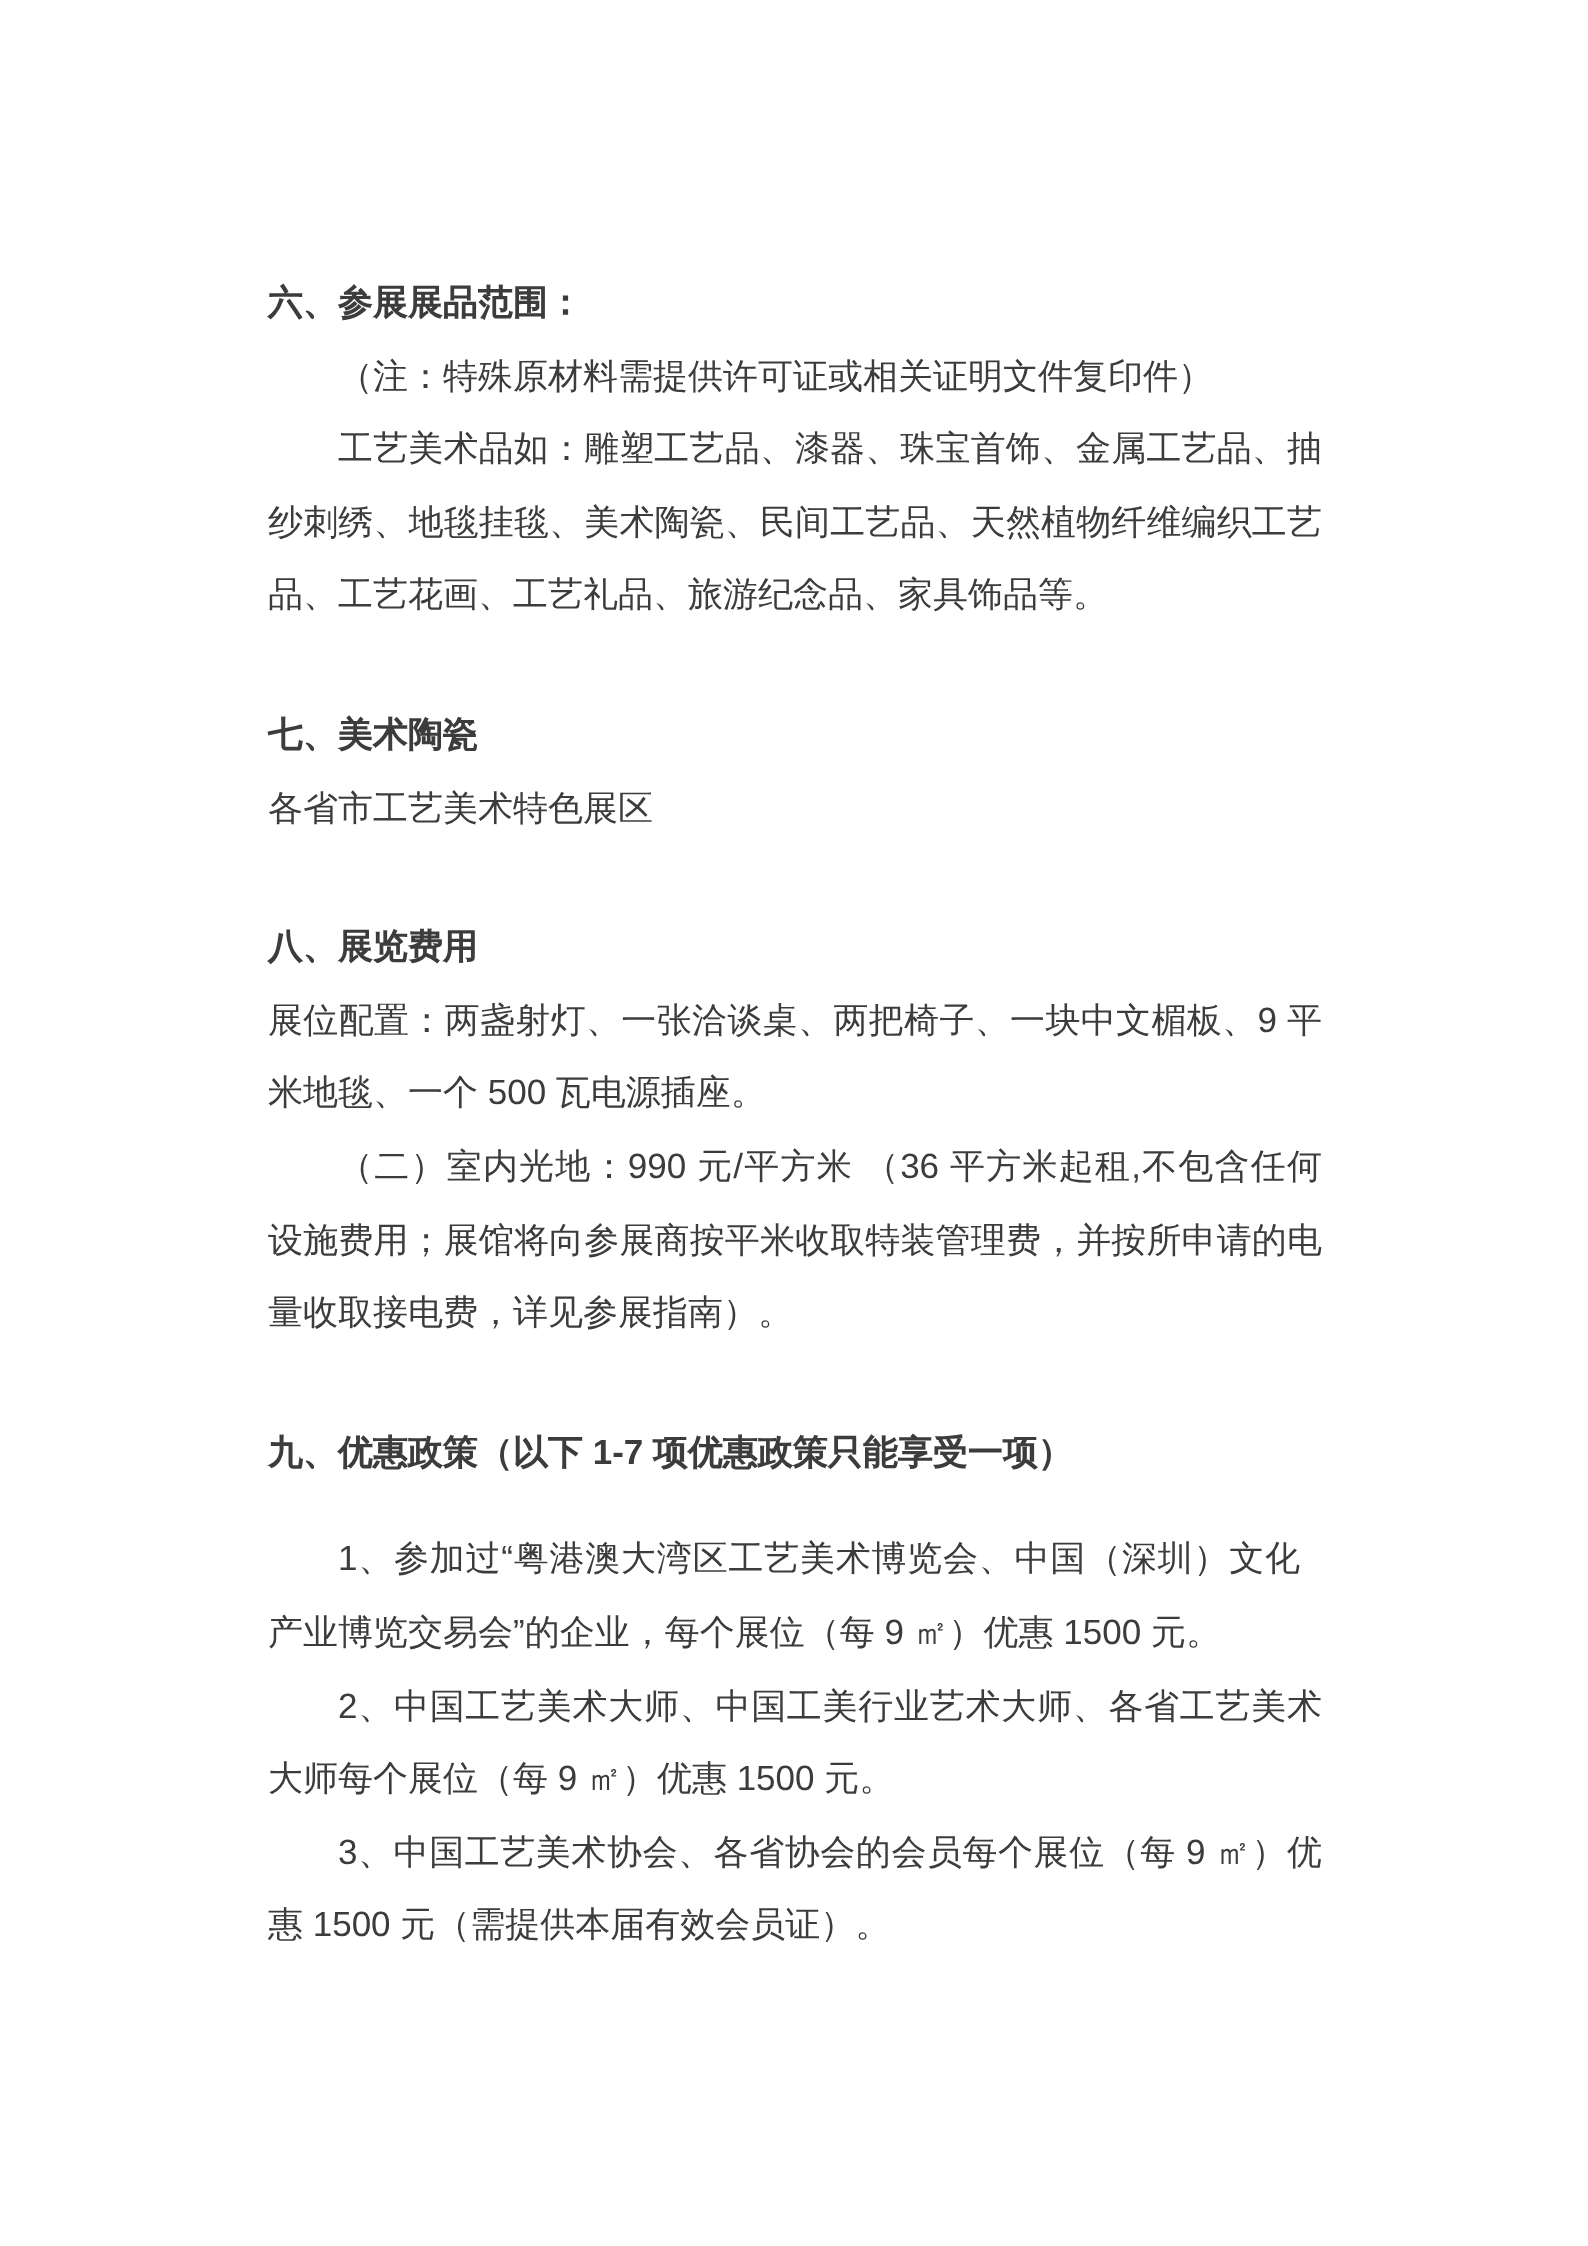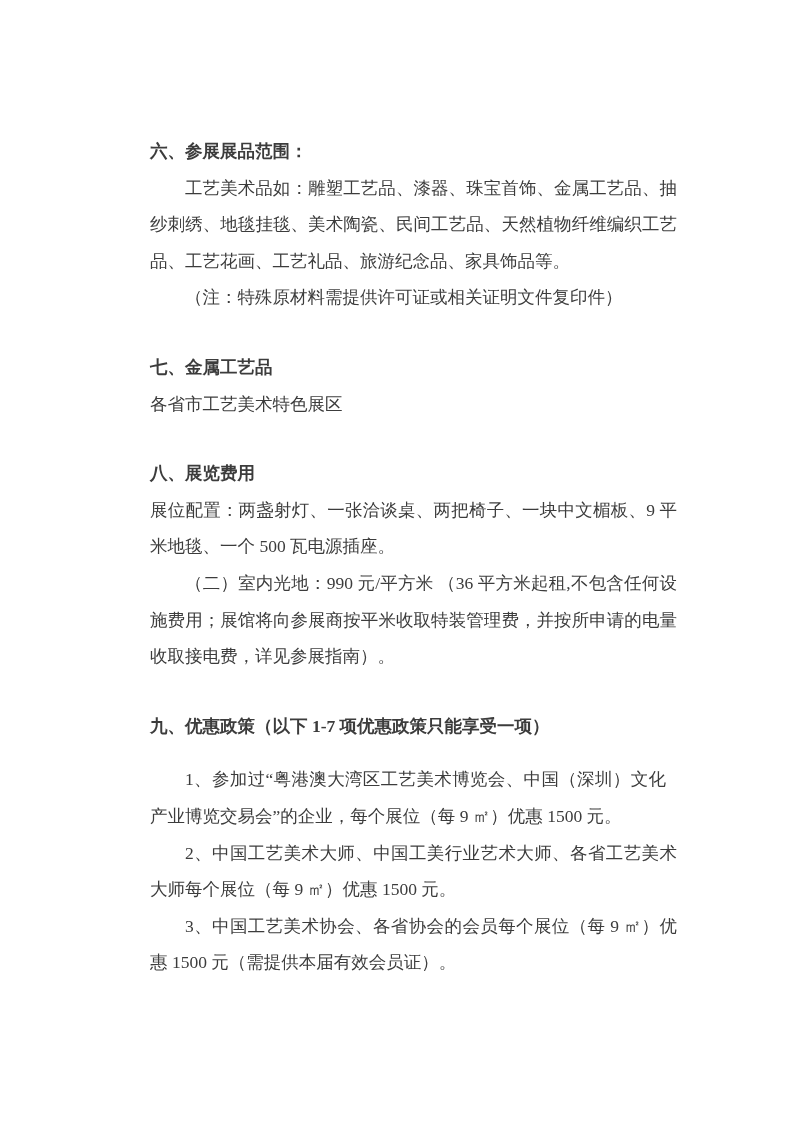--- a/index.html
+++ b/index.html
@@ -5,24 +5,24 @@
   html, body { margin: 0; padding: 0; }
   body {
     width: 794px;
     height: 1123px;
     background: #ffffff;
     position: relative;
     overflow: hidden;
   }
   .doc-content {
     position: absolute;
-    left: 150px;
+    left: 134px;
     top: 133px;
     width: 527px;
-    font-family: Liberation Serif, serif;
+    font-family: Liberation Sans, sans-serif;
     font-size: 17.5px;
     line-height: 36.6px;
     color: #3c3c3c;
     text-align: justify;
     text-justify: inter-character;
   }
   .doc-section { margin: 0; }
   .doc-section.gap { margin-top: 33px; }
   .sec-heading {
     margin: 0;
@@ -35,26 +35,26 @@
   .para.narrow { width: 516px; margin-top: 17px; }
   .bold { font-weight: 700; }
 </style>
 </head>
 <body style="background: rgb(255, 255, 255);">
 
 <div class="doc-content" style="color: rgb(60, 60, 60);">
 
   <section class="doc-section">
     <h2 class="sec-heading">六、参展展品范围：</h2>
+    <p class="para indent">（注：特殊原材料需提供许可证或相关证明文件复印件）</p>
     <p class="para indent">工艺美术品如：雕塑工艺品、漆器、珠宝首饰、金属工艺品、抽纱刺绣、地毯挂毯、美术陶瓷、民间工艺品、天然植物纤维编织工艺品、工艺花画、工艺礼品、旅游纪念品、家具饰品等。</p>
-    <p class="para indent">（注：特殊原材料需提供许可证或相关证明文件复印件）</p>
   </section>
 
   <section class="doc-section gap">
-    <h2 class="sec-heading">七、金属工艺品</h2>
+    <h2 class="sec-heading">七、美术陶瓷</h2>
     <p class="para">各省市工艺美术特色展区</p>
   </section>
 
   <section class="doc-section gap">
     <h2 class="sec-heading">八、展览费用</h2>
     <p class="para">展位配置：两盏射灯、一张洽谈桌、两把椅子、一块中文楣板、9 平米地毯、一个 500 瓦电源插座。</p>
     <p class="para indent">（二）室内光地：990 元/平方米 （36 平方米起租,不包含任何设施费用；展馆将向参展商按平米收取特装管理费，并按所申请的电量收取接电费，详见参展指南）。</p>
   </section>
 
   <section class="doc-section gap">

